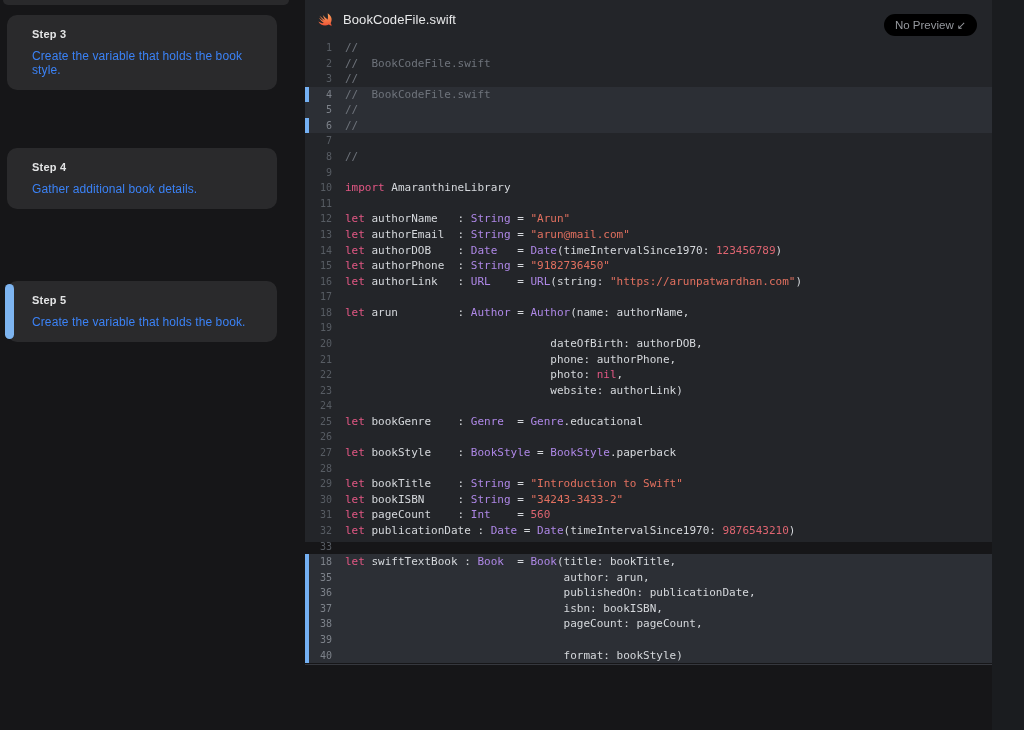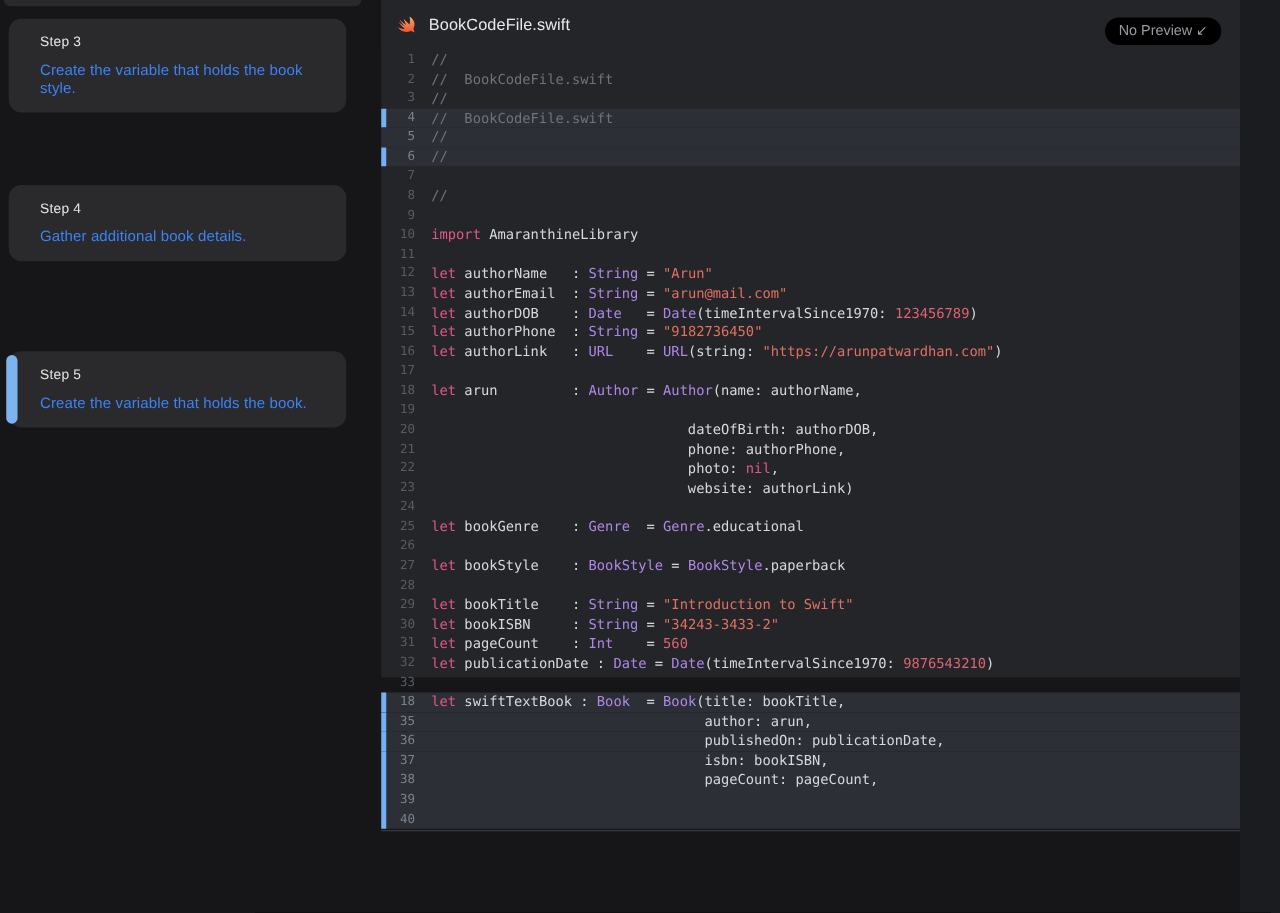--- a/index.html
+++ b/index.html
@@ -5,21 +5,21 @@
   html,body{margin:0;padding:0;background:#0d0d0e;}
   .stage{position:relative;width:1024px;height:730px;overflow:hidden;
          background:#161618;font-family:"Liberation Sans",sans-serif;}
 
   
   .sidebar{position:absolute;left:0;top:0;width:305px;height:730px;background:#161618;}
   .partial-card{position:absolute;left:3px;top:0;width:286px;height:5px;
                 background:#29292b;border-radius:0 0 9px 9px;}
   .step-card{position:absolute;left:7px;width:270px;min-height:59px;background:#2a2a2c;
              border-radius:10px;padding:13px 16px 13px 25px;box-sizing:border-box;}
-  .step-card .step-num{font-size:11px;font-weight:400;color:#e3e4e5;letter-spacing:.2px;}
+  .step-card .step-num{font-size:11px;font-weight:700;color:#e3e4e5;letter-spacing:.2px;}
   .step-card .step-text{font-size:12px;color:#3b82f6;margin-top:9px;letter-spacing:.1px;}
   .accent-bar{position:absolute;left:-2px;top:3px;bottom:3px;width:9px;
               background:#7db4f0;border-radius:5px;}
 
   
   .editor{position:absolute;left:305px;top:0;width:687px;height:542px;background:#232529;}
   .ed-header{position:absolute;left:0;top:0;right:0;height:38px;background:#232529;}
   .swift-icon{position:absolute;left:13px;top:11px;width:17px;height:17px;}
   .ed-title{position:absolute;left:38px;top:12px;font-size:13px;color:#e8e9ea;letter-spacing:.1px;}
   .preview-pill{position:absolute;right:15px;top:14px;height:22px;line-height:22px;
@@ -253,20 +253,21 @@
           <div class="ln">38</div>
           <pre><span class="tk-pl">                                 pageCount: pageCount,</span></pre>
         </div>
         <div class="row hl">
           <div class="mark"></div>
           <div class="ln">39</div>
         </div>
         <div class="row hl">
           <div class="mark"></div>
           <div class="ln">40</div>
+          <pre><span class="tk-pl">                                 format: bookStyle)</span></pre>
         </div>
       </div>
 
     <div class="below-area"></div>
   </div>
 
   <div class="right-strip"></div>
 
 </div>
 

